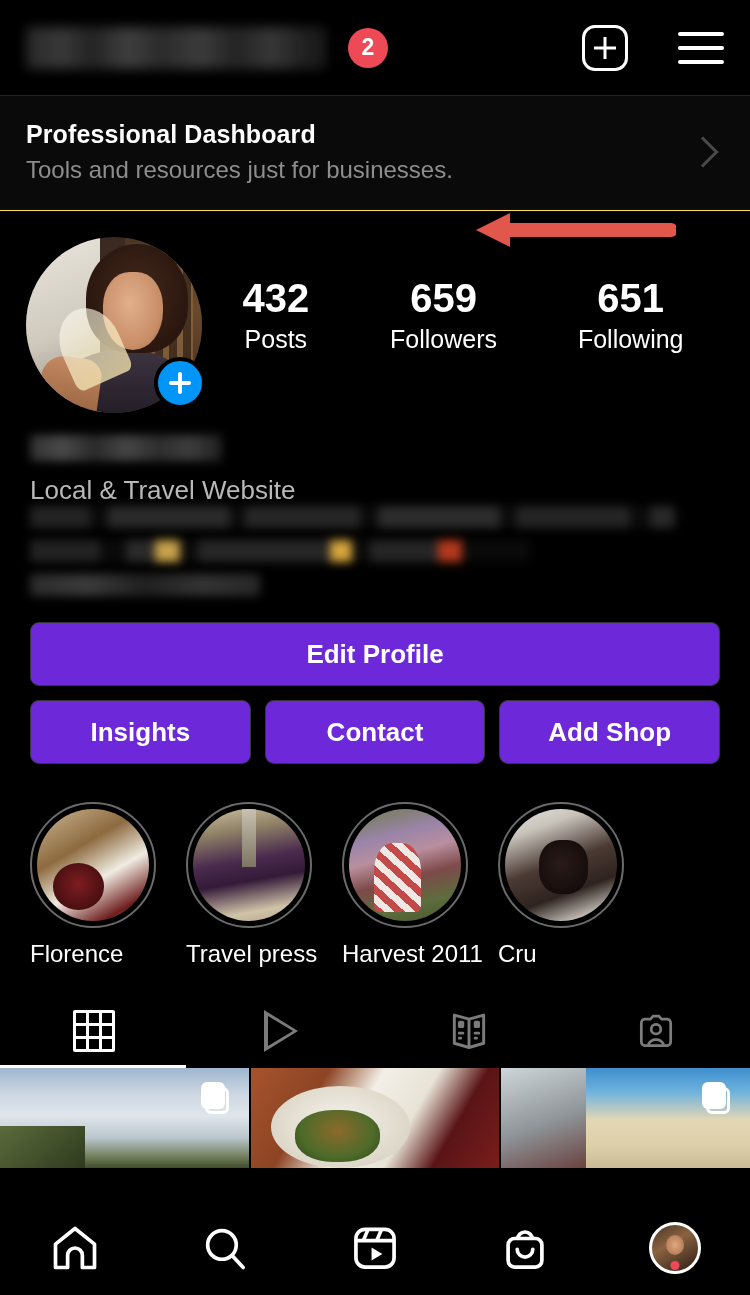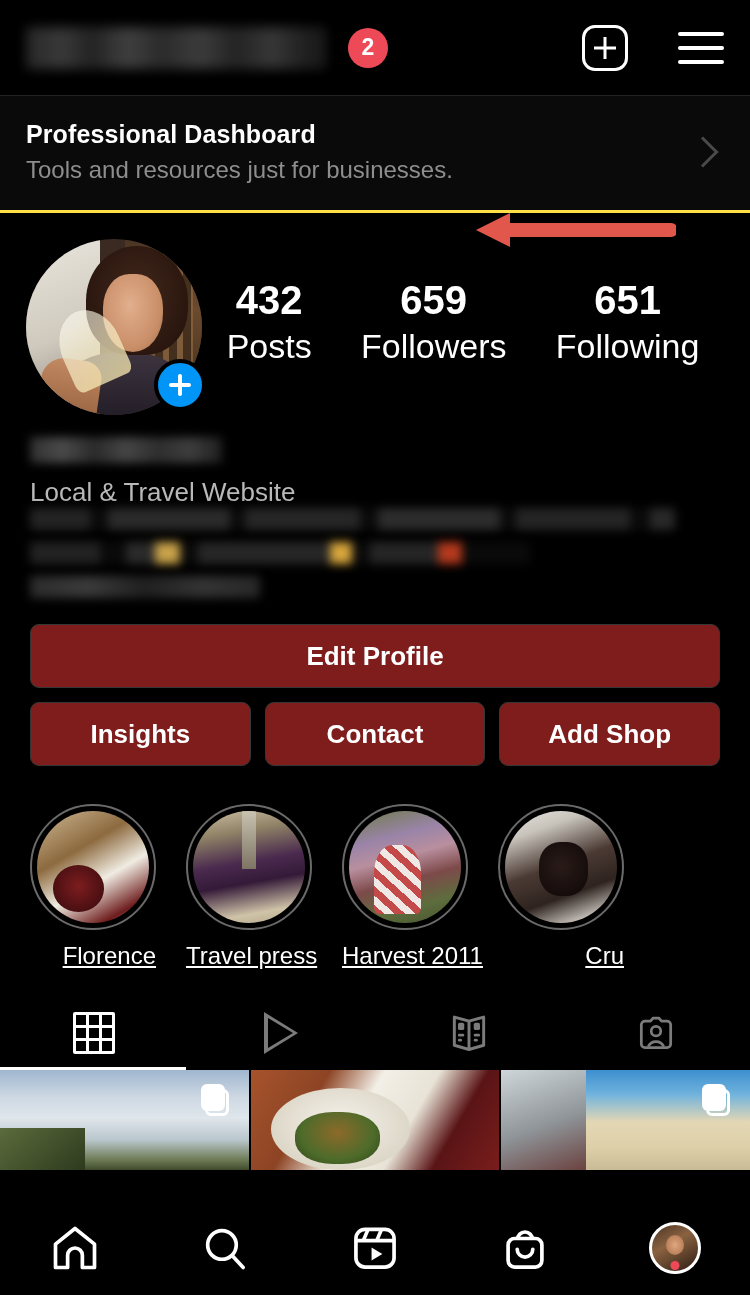--- a/index.html
+++ b/index.html
@@ -38,21 +38,21 @@
     content:""; position:absolute; background:#fff;
   }
   .icon-plus-box::before { left:50%; top:9px; bottom:9px; width:3px; transform:translateX(-50%); }
   .icon-plus-box::after { top:50%; left:9px; right:9px; height:3px; transform:translateY(-50%); }
   .icon-burger { width:46px; height:32px; display:flex; flex-direction:column; justify-content:space-between; }
   .icon-burger span { display:block; height:4px; background:#fff; border-radius:2px; }
 
   
   .prodash {
     position:relative; background:#0a0a0a;
-    border-top:1px solid #232323; border-bottom:3px solid #fde047;
+    border-top:1px solid #232323; border-bottom:1px solid #fde047;
     padding:24px 26px 26px; display:flex; align-items:center;
   }
   .prodash-text { flex:1; }
   .prodash-title { font-size:25px; font-weight:700; color:#fff; letter-spacing:.1px; }
   .prodash-sub { font-size:24px; color:#8e8e8e; margin-top:7px; }
   .prodash-chev { width:22px; height:22px; border-right:3px solid #4a4a4a; border-top:3px solid #4a4a4a; transform:rotate(45deg); margin-right:10px; }
   .arrow-anno { position:absolute; left:476px; top:117px; width:200px; height:34px; pointer-events:none; }
 
   
   .profile-head { display:flex; align-items:flex-start; padding:26px 26px 0; }
@@ -84,50 +84,50 @@
     position:absolute; right:-4px; bottom:4px; width:52px; height:52px;
     border-radius:50%; background:#0095F6; border:4px solid #000;
   }
   .plus-badge::before, .plus-badge::after { content:""; position:absolute; background:#fff; border-radius:2px; }
   .plus-badge::before { left:50%; top:11px; bottom:11px; width:4px; transform:translateX(-50%); }
   .plus-badge::after { top:50%; left:11px; right:11px; height:4px; transform:translateY(-50%); }
 
   .stats { flex:1; display:flex; justify-content:space-around; padding-top:38px; }
   .stat { text-align:center; }
   .stat-num { font-size:40px; font-weight:700; line-height:1.15; }
-  .stat-lbl { font-size:34px; color:#fff; margin-top:4px; }
+  .stat-lbl { font-size:25px; color:#fff; margin-top:4px; }
 
   
   .bio { padding:22px 30px 0; }
   .bio-name-blur {
     width:192px; height:26px; border-radius:3px; margin-bottom:14px;
     background:linear-gradient(90deg,#303030,#4a4a4a,#2a2a2a,#454545,#2e2e2e,#3d3d3d,#1f1f1f);
     filter:blur(5px);
   }
   .bio-cat { font-size:26px; color:#b9b9b9; }
   .bio-line { height:22px; border-radius:3px; filter:blur(5px); margin-bottom:12px; }
   .bio-l1 { width:645px; background:linear-gradient(90deg,#232323 0 60px,#0a0a0a 60px 78px,#2a2a2a 78px 200px,#0a0a0a 200px 215px,#262626 215px 330px,#0a0a0a 330px 348px,#2c2c2c 348px 470px,#0a0a0a 470px 486px,#242424 486px 600px,#0a0a0a 600px 620px,#282828 620px 645px); }
   .bio-l2 { width:500px; background:linear-gradient(90deg,#222 0 70px,#0a0a0a 70px 96px,#2a2a2a 96px 125px,#c9a24a 125px 150px,#0a0a0a 150px 168px,#262626 168px 300px,#d8a63c 300px 322px,#0a0a0a 322px 340px,#252525 340px 408px,#b4391d 408px 432px,#0a0a0a 432px 500px); }
   .bio-link-blur { width:230px; height:22px; border-radius:3px; filter:blur(5px);
     background:linear-gradient(90deg,#2b2b2b,#3a3a3a,#202020,#333,#272727); }
 
   
   .btn-rows { padding:26px 30px 0; }
   .btn-row { display:flex; gap:14px; margin-bottom:14px; }
   .btn {
     flex:1; height:64px; border:1px solid #363636; border-radius:9px;
-    background:#7f1d1d; color:#fff; font-size:26px; font-weight:700;
+    background:#6d28d9; color:#fff; font-size:26px; font-weight:700;
     display:flex; align-items:center; justify-content:center;
     font-family:"Liberation Sans", sans-serif;
   }
   .btn.wide { flex:1.02; }
 
   
   .highlights { display:flex; gap:30px; padding:24px 30px 0; overflow:hidden; }
-  .hl { width:126px; flex:none; text-align:right;text-decoration:underline; }
+  .hl { width:126px; flex:none; text-align:left; }
   .hl-ring {
     width:126px; height:126px; border-radius:50%;
     border:2px solid #6a6a6a; padding:5px; background:#000;
   }
   .hl-img { width:100%; height:100%; border-radius:50%; overflow:hidden; position:relative; }
   .hl-lbl { font-size:24px; color:#fff; margin-top:12px; white-space:nowrap; }
 
   .h-florence { background:linear-gradient(150deg,#cdb894 0%,#8d6a3f 35%,#f0ece2 60%,#6d1c1c 85%,#e7e2d6 100%); }
   .h-florence::after { content:""; position:absolute; left:14%; bottom:10%; width:46%; height:42%;
     background:radial-gradient(circle at 50% 45%,#7d1d1f 0%,#4a0f12 70%); border-radius:50%; }

